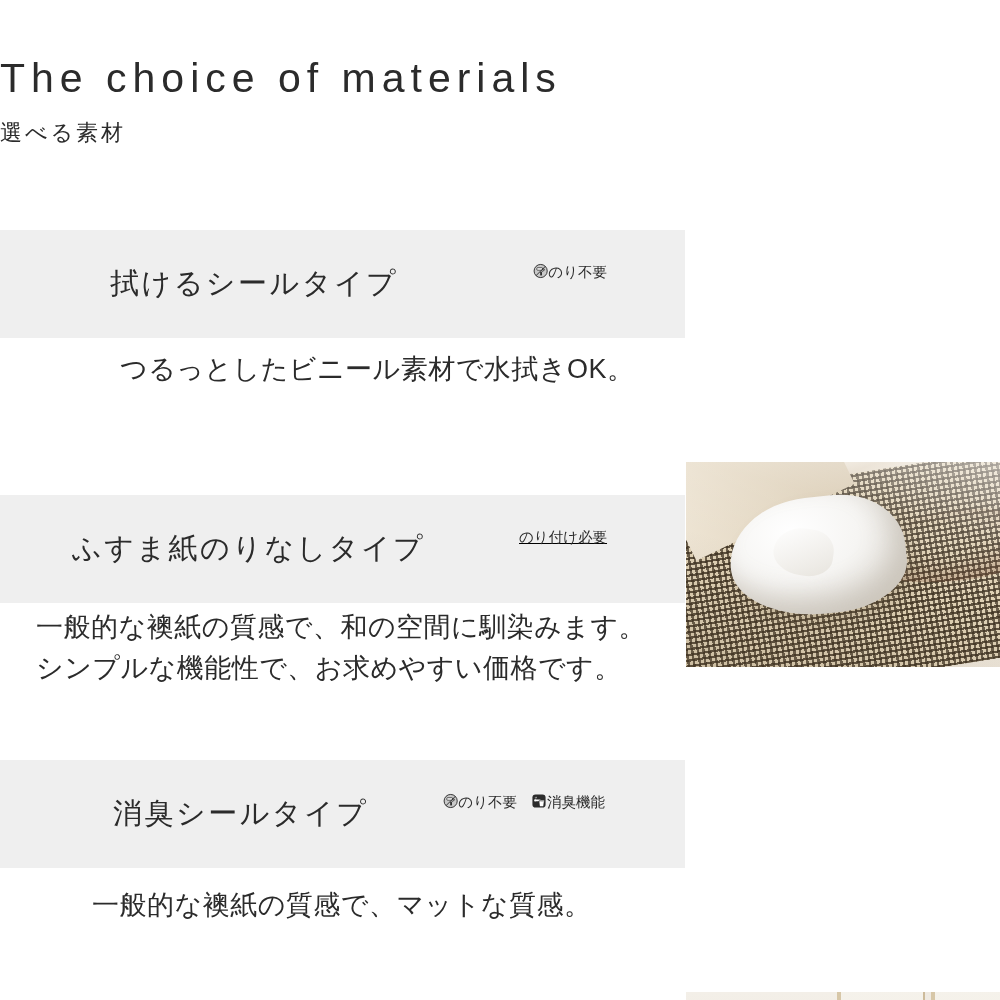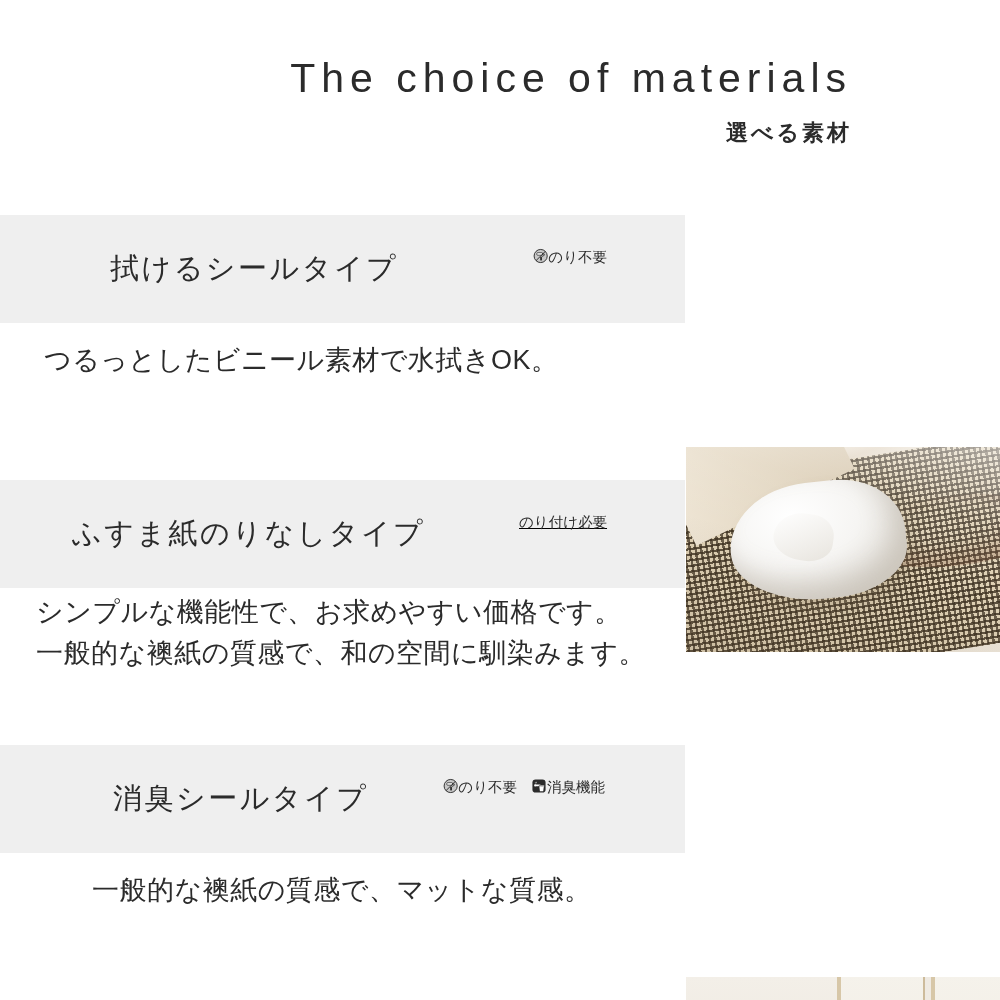--- a/index.html
+++ b/index.html
@@ -18,39 +18,39 @@
     height: 1000px;
     background: #ffffff;
   }
 
   
   .title-block {
     position: absolute;
     top: 54px;
     left: 0;
     width: 852px;
-    text-align: right;
+    text-align: left;
   }
   .title-en {
     font-size: 41px;
     letter-spacing: 6px;
     color: #2b2b2b;
     font-weight: 400;
     line-height: 1.2;
   }
   .title-ja {
     margin-top: 15px;
     font-size: 22px;
     letter-spacing: 3px;
     color: #2b2b2b;
-    font-weight: 700;
-  }
-
-  
-  .section { position: absolute; left: 0; width: 796px; }
+    font-weight: 400;
+  }
+
+  
+  .section { position: absolute; left: 0; width: 796px; margin-top: 15px; }
   #section-1 { top: 215px; height: 245px; }
   #section-2 { top: 480px; height: 245px; }
   #section-3 { top: 745px; height: 245px; }
 
   .band {
     position: absolute;
     top: 0; left: 0;
     width: 685px;
     height: 108px;
     background: #efefef;
@@ -107,21 +107,21 @@
   
   .desc {
     position: absolute;
     left: 0;
     width: 685px;
     color: #2b2b2b;
     font-size: 27px;
     letter-spacing: 0.5px;
     line-height: 1.5;
   }
-  #section-1 .desc { top: 125px; padding-left: 44px; }
+  #section-1 .desc { top: 119px; padding-left: 120px; }
   #section-2 .desc { top: 112px; padding-left: 36px; }
   #section-3 .desc { top: 125px; padding-left: 92px; }
   .desc-line { display: block; white-space: nowrap; }
 
   
   .photo {
     position: absolute;
     overflow: hidden;
   }
   #photo-1 { left: 686px; top: 232px; width: 314px; height: 205px; }
@@ -266,22 +266,22 @@
           <circle cx="28" cy="28" r="24" fill="#f4efd2" stroke="#1f1f1f" stroke-width="3.2"></circle>
           <rect x="14" y="17" width="21" height="9" rx="2.5" fill="#ffffff" stroke="#1f1f1f" stroke-width="2.6"></rect>
           <path d="M35 21.5 h6 l0 5 l-8 4.5" fill="none" stroke="#1f1f1f" stroke-width="2.6" stroke-linejoin="round" stroke-linecap="round"></path>
           <rect x="26.5" y="32" width="6" height="12" rx="1.4" fill="#1f1f1f"></rect>
         </svg>
         <div class="badge-label">のり付け必要</div>
       </div>
     </div>
 
     <div class="desc">
+      <span class="desc-line">一般的な襖紙の質感で、和の空間に馴染みます。</span>
       <span class="desc-line">シンプルな機能性で、お求めやすい価格です。</span>
-      <span class="desc-line">一般的な襖紙の質感で、和の空間に馴染みます。</span>
     </div>
 
     <div class="photo" id="photo-2">
       <div class="p2"></div>
       <div class="p2-wall"></div>
       <div class="p2-fusuma-a"></div>
       <div class="p2-fusuma-b"></div>
 
     </div>
   </div>

